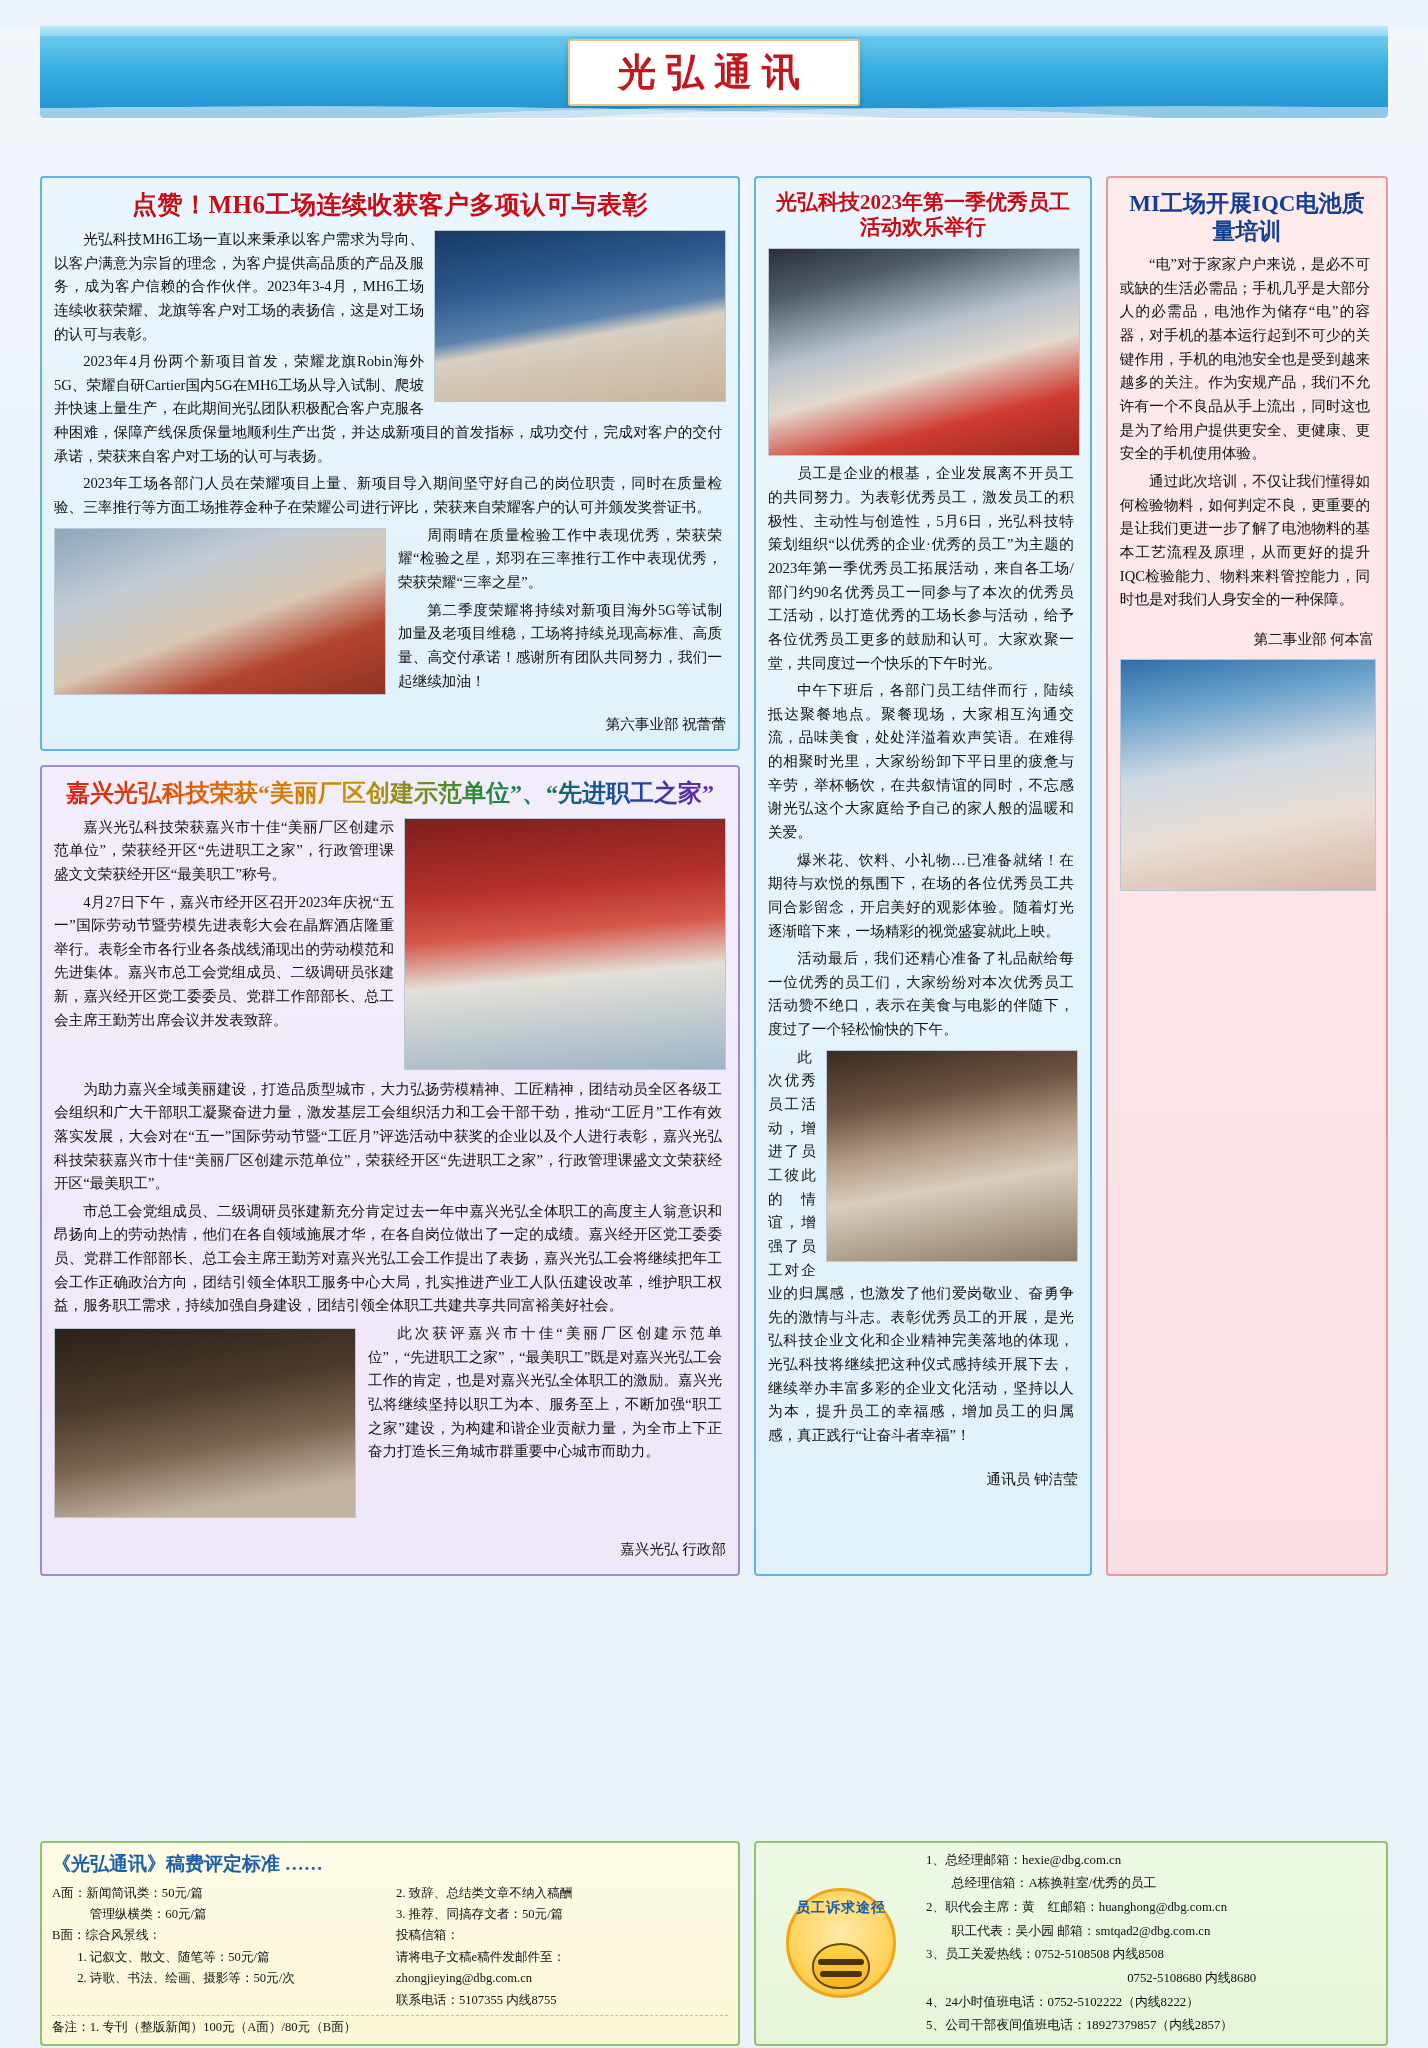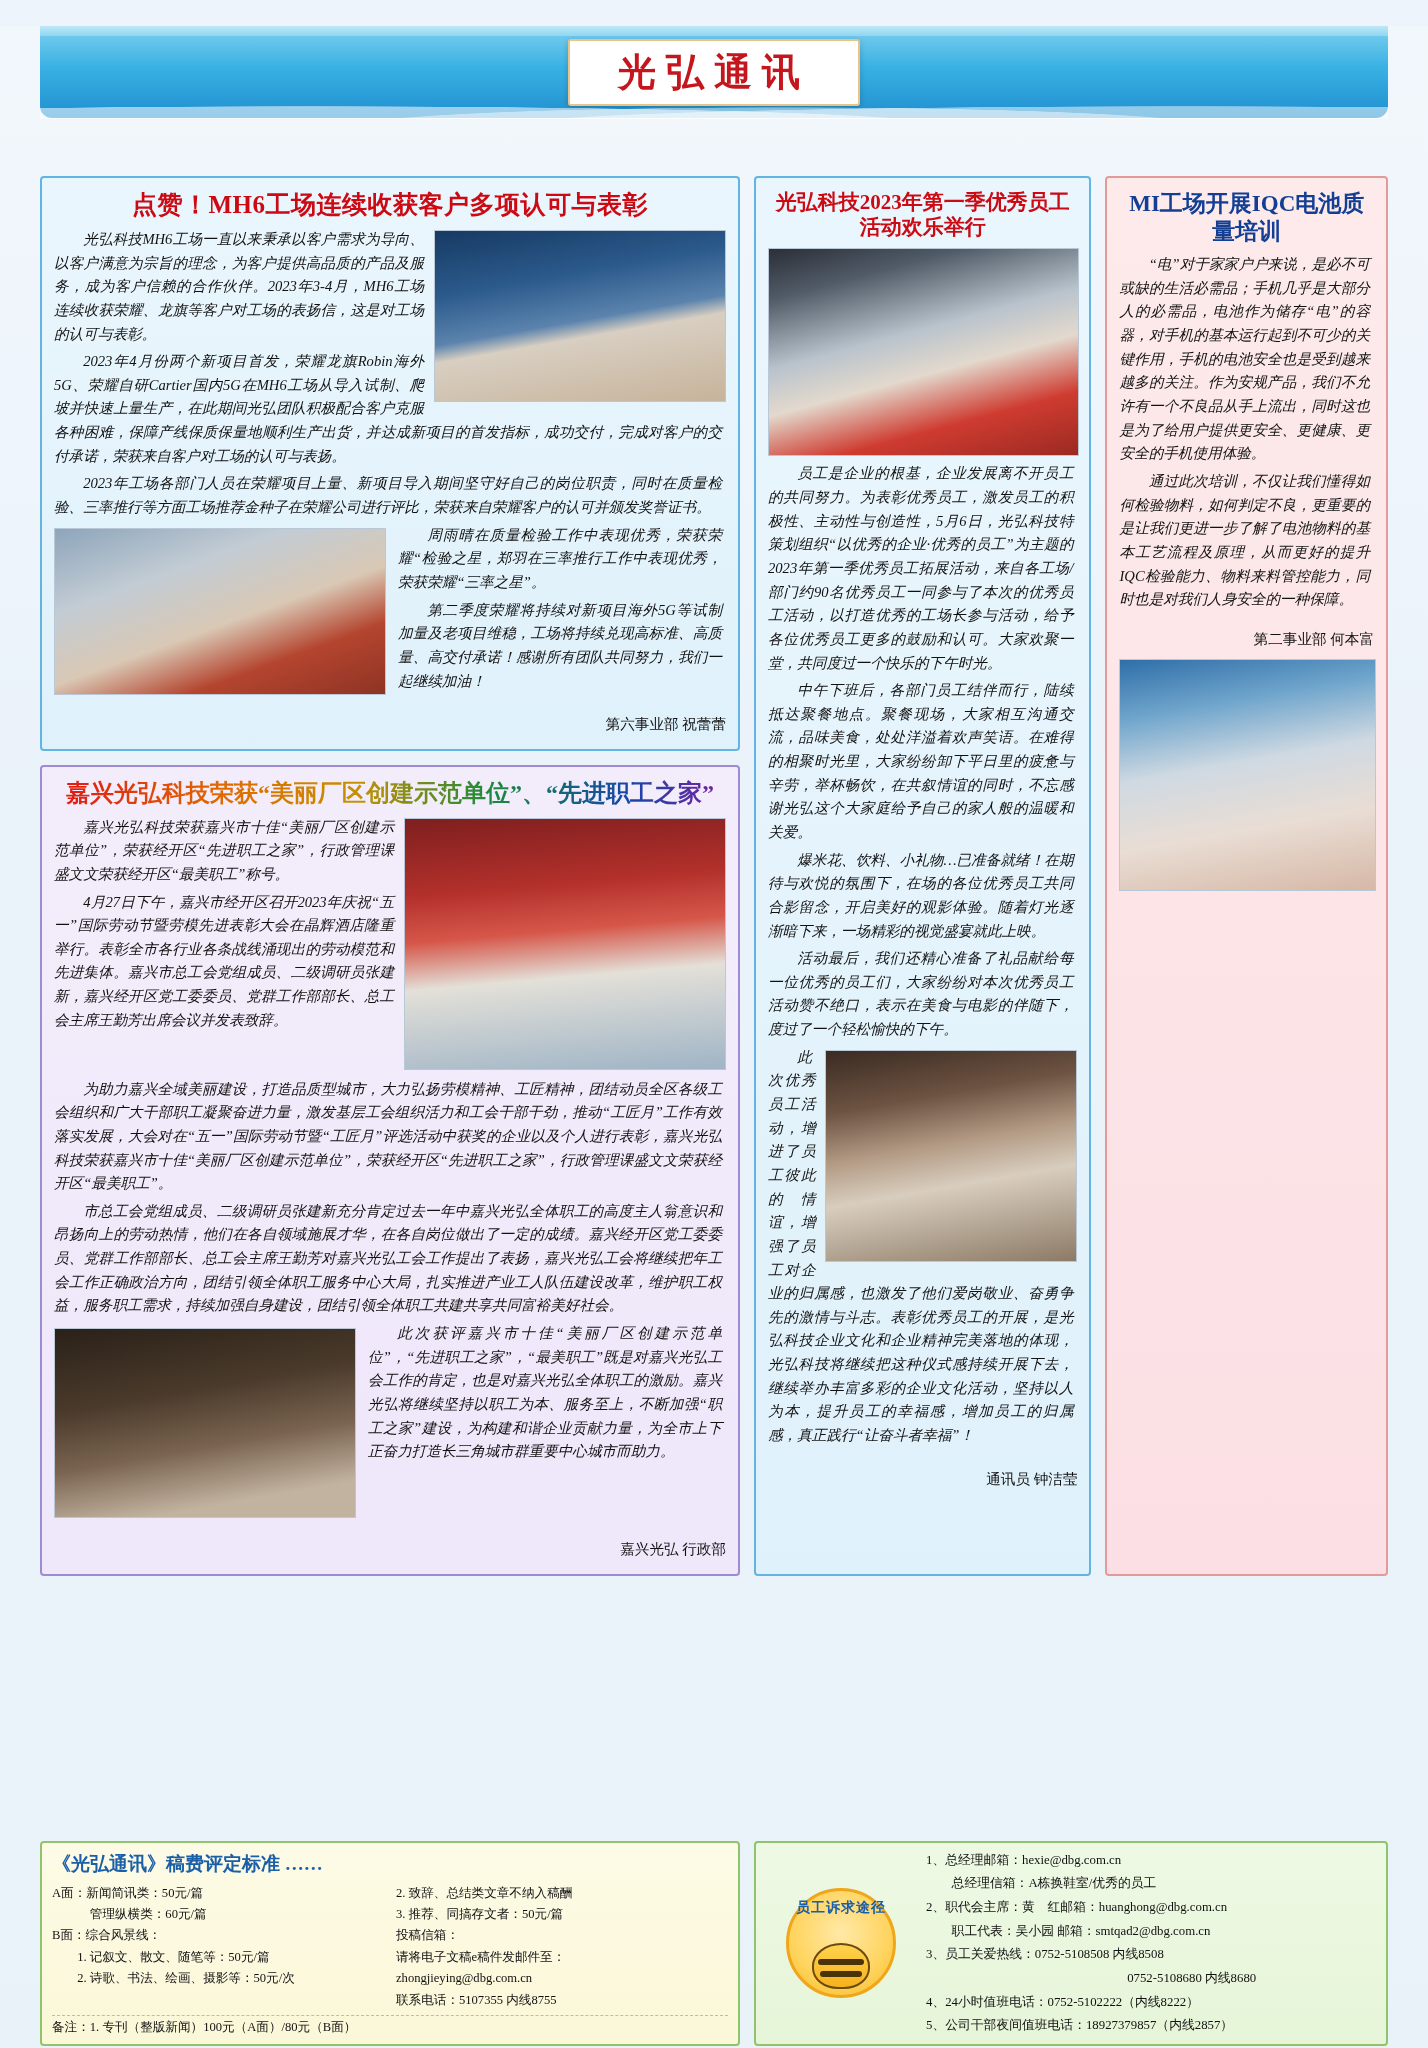--- a/index.html
+++ b/index.html
@@ -12,21 +12,21 @@
   }
   .page{
     position:relative;width:1428px;height:2048px;
     background:linear-gradient(180deg,#f2f7fc 0%,#eaf2fa 40%,#e9f1f9 100%);
     box-sizing:border-box;
   }
   
   .masthead{
     position:relative;height:92px;margin:26px 40px 0 40px;
     background:linear-gradient(180deg,#7fd0ef 0%,#39b1e3 45%,#1f8fd0 100%);
-    border-radius:12px;
+    border-radius:4px;
     display:flex;align-items:center;justify-content:center;
   }
   .masthead:before{
     content:"";position:absolute;left:0;right:0;top:0;height:10px;
     background:linear-gradient(180deg,#bfe8f8,#8fd6f0);
   }
   .mast-plate{
     background:#fff;border:2px solid #e8c38a;
     padding:6px 48px;border-radius:3px;
     box-shadow:0 2px 6px rgba(0,0,0,.18);
@@ -61,21 +61,21 @@
   }
   .h-red{color:#cc0a14;font-size:25px;letter-spacing:.5px;}
   .h-red-sm{color:#cc0a14;font-size:21px;}
   .h-blue{color:#123f94;font-size:23px;}
   .h-rainbow{
     font-size:24px;font-weight:bold;
     background:linear-gradient(90deg,#e01515 0%,#e06a00 25%,#c79000 45%,#1a8a3c 65%,#1348a8 85%,#7a1fa0 100%);
     -webkit-background-clip:text;background-clip:text;color:transparent;
   }
   .body-text{font-size:14.6px;line-height:1.62;text-align:justify;color:#111;}
-  .body-text p{margin:0 4px 4px 0;text-indent:2em;font-style:italic;}
+  .body-text p{margin:0 4px 4px 0;text-indent:2em;}
   .sign{text-align:right;margin-top:16px;font-size:14.6px;}
   
   .photo{border:1px solid #b9c7d6;background:#c9d4de;position:relative;overflow:hidden;}
   .ph1{float:right;width:290px;height:170px;margin:2px 0 6px 10px;
      background:linear-gradient(170deg,#173a63 0%,#2b5a8c 30%,#5b83ad 52%,#d8cfc2 60%,#c7b39a 100%);}
   .ph2{width:100%;height:178px;margin-top:6px;
      background:linear-gradient(160deg,#8da5bb 0%,#c3ccd4 30%,#d9c8b4 55%,#b4452f 75%,#8e3324 100%);}
   .ph-right-top{width:100%;height:206px;margin:4px 0 6px 0;
      background:linear-gradient(165deg,#2b2f38 0%,#515c68 18%,#b9c3cc 42%,#e3d9cd 58%,#cf3b30 78%,#9b2a22 100%);}
   .ph-right-mid{float:right;width:250px;height:210px;margin:4px 0 6px 10px;

